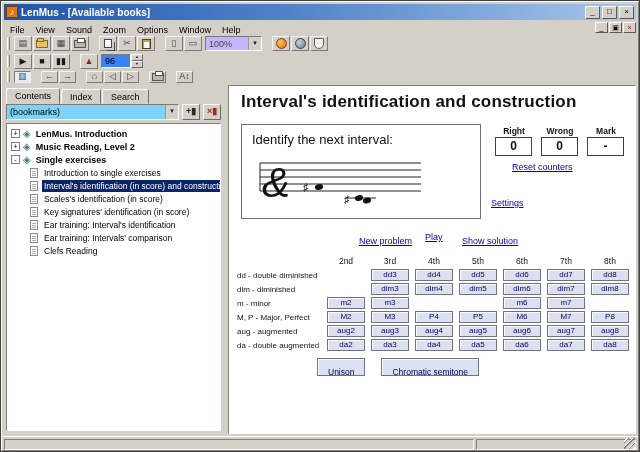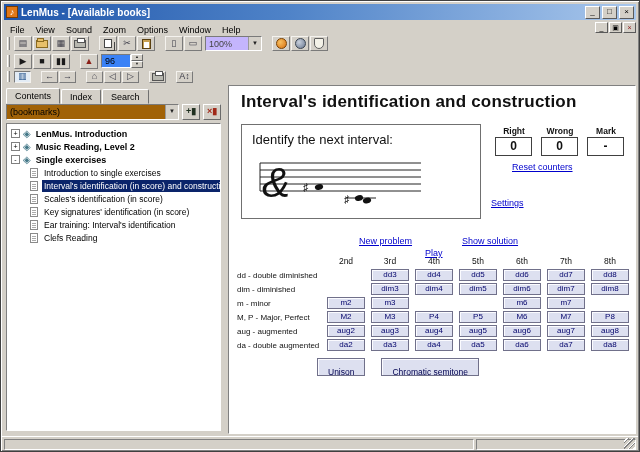--- a/index.html
+++ b/index.html
@@ -51,21 +51,21 @@
   .combo{display:flex;align-items:center;height:15px;background:#c4b5fd;border:1px solid;border-color:#7a7a7a #fff #fff #7a7a7a;margin-left:2px;}
   .combo .cval{font-size:9px;color:#444;padding:0 3px;min-width:42px;}
   .cbtn{width:13px;height:100%;background:#d4d0c8;border-left:1px solid #999;font-size:6px;line-height:13px;text-align:center;color:#222;}
   
   #sidebar{position:absolute;left:3px;top:84px;width:219px;bottom:17px;}
   .tabs{position:absolute;left:2px;top:4px;height:16px;display:flex;}
   .tab{height:15px;padding:2px 8px 0;font-size:9px;background:#d4d0c8;border:1px solid;border-color:#fff #707070 #d4d0c8 #fff;
     border-radius:2px 2px 0 0;margin-right:1px;color:#000;}
   .tab.active{height:16px;margin-top:-1px;font-weight:normal;}
   .bookrow{position:absolute;left:2px;top:18px;right:2px;height:17px;display:flex;align-items:center;gap:3px;}
-  .bookcombo{flex:1;height:16px;background:#a16207;border:1px solid;border-color:#7a7a7a #fff #fff #7a7a7a;display:flex;align-items:center;}
+  .bookcombo{flex:1;height:16px;background:#7dd3fc;border:1px solid;border-color:#7a7a7a #fff #fff #7a7a7a;display:flex;align-items:center;}
   .bookcombo .cval{flex:1;font-size:9px;color:#000;padding:0 3px;}
   .bkbtn{width:18px;height:16px;background:#d4d0c8;border:1px solid;border-color:#fff #6a6a6a #6a6a6a #fff;
     font-size:9px;line-height:13px;text-align:center;font-weight:bold;}
   #treebox{position:absolute;left:2px;right:2px;top:38px;bottom:3px;background:#fff;
     border:1px solid;border-color:#808080 #fff #fff #808080;overflow:hidden;padding:3px 1px;}
   .trow{display:flex;align-items:center;height:13px;white-space:nowrap;}
   .texp{width:9px;height:9px;border:1px solid #808080;background:#fff;font-size:7px;line-height:7px;text-align:center;
     color:#000;margin:0 3px 0 3px;flex:0 0 auto;}
   .tico{color:#447888;font-size:10px;margin-right:3px;flex:0 0 auto;}
   .tpage{width:8px;height:10px;background:#fff;border:1px solid #8a8a8a;margin:0 4px 0 0;flex:0 0 auto;position:relative;}
@@ -279,20 +279,24 @@
           <span class="tpage"></span>
           <span class="tlabel">Scales's identification (in score)</span>
         </div>
         <div class="trow child">
           <span class="tpage"></span>
           <span class="tlabel">Key signatures' identification (in score)</span>
         </div>
         <div class="trow child">
           <span class="tpage"></span>
           <span class="tlabel">Ear training: Interval's identification</span>
+        </div>
+        <div class="trow child">
+          <span class="tpage"></span>
+          <span class="tlabel">Ear training: Intervals' comparison</span>
         </div>
         <div class="trow child">
           <span class="tpage"></span>
           <span class="tlabel">Clefs Reading</span>
         </div>
       </div>
   </div>
 
   <div id="splitter"></div>
 
@@ -323,21 +327,21 @@
     <span class="ctr-label" style="left:266px;">Right</span>
     <span class="ctr-label" style="left:312px;">Wrong</span>
     <span class="ctr-label" style="left:358px;">Mark</span>
     <span class="ctr-box" style="left:266px;">0</span>
     <span class="ctr-box" style="left:312px;">0</span>
     <span class="ctr-box" style="left:358px;">-</span>
     <a class="link" style="left:283px;top:76px;">Reset counters</a>
     <a class="link" style="left:262px;top:112px;">Settings</a>
 
     <a class="link" style="left:130px;top:150px;">New problem</a>
-    <a class="link" style="left:196px;top:162px;">Play</a>
+    <a class="link" style="left:196px;top:146px;">Play</a>
     <a class="link" style="left:233px;top:150px;">Show solution</a>
 
     <div id="grid">
         <span class="ghead"></span>
         <span class="ghead">2nd</span>
         <span class="ghead">3rd</span>
         <span class="ghead">4th</span>
         <span class="ghead">5th</span>
         <span class="ghead">6th</span>
         <span class="ghead">7th</span>

